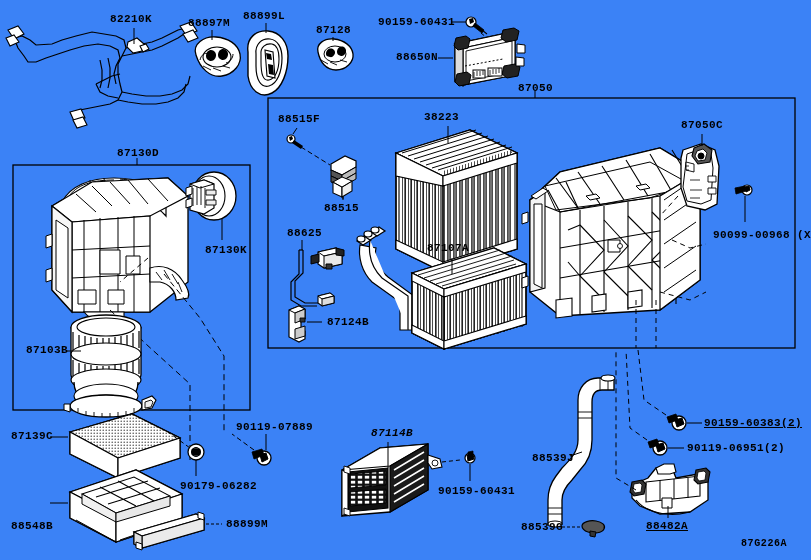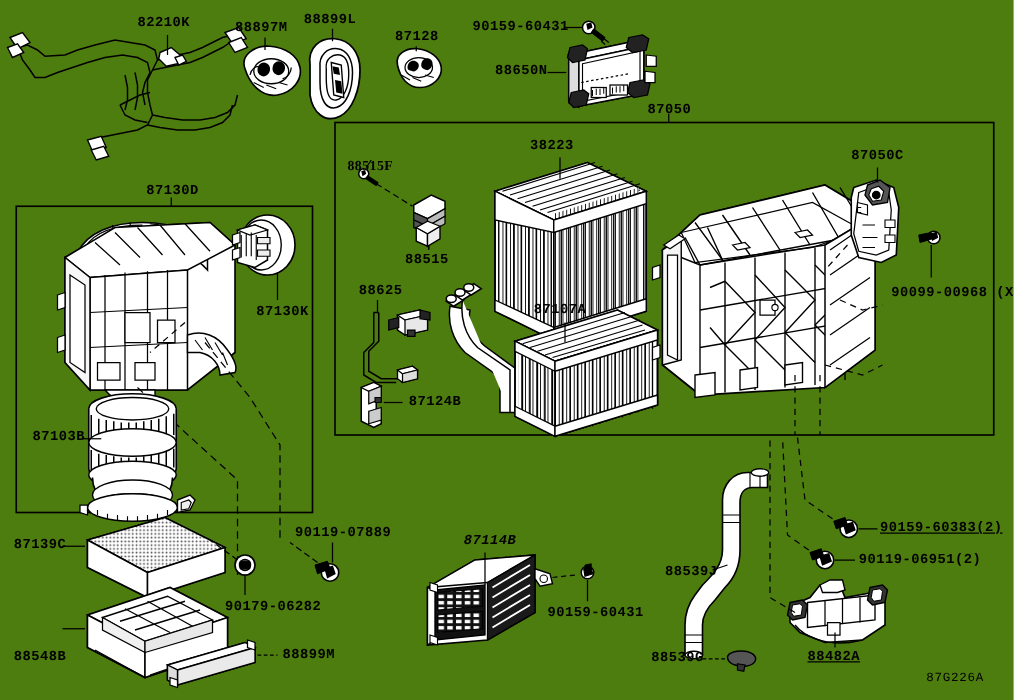--- a/index.html
+++ b/index.html
@@ -1,37 +1,37 @@
 <!DOCTYPE html>
 <html><head>
 <meta charset="utf-8">
 <style>
   html,body{margin:0;padding:0;background:#ffffff;}
   #page{
     position:relative;
     width:811px;height:560px;
-    background:#4d7c0f;
+    background:#3b82f6;
     font-family:"Liberation Mono","DejaVu Sans Mono",monospace;
     overflow:hidden;
   }
   .lbl{
     position:absolute;
     font-family:"Liberation Mono","DejaVu Sans Mono",monospace;
     font-size:11px;
     font-weight:bold;
     color:#000;
     letter-spacing:0.4px;
     white-space:nowrap;
     line-height:11px;
   }
   .diagcode{
     position:absolute;
     font-family:"Liberation Mono","DejaVu Sans Mono",monospace;
     font-size:10px;
-    font-weight:normal;
+    font-weight:bold;
     color:#000;
     letter-spacing:0.6px;
   }
   svg{position:absolute;left:0;top:0;}
 </style>
 </head>
 <body>
 
 <div id="page">
 
@@ -585,21 +585,21 @@
 
   </svg>
 
   <div class="lbl" style="left:110px;top:14px;">82210K</div>
   <div class="lbl" style="left:188px;top:18px;">88897M</div>
   <div class="lbl" style="left:243px;top:11px;">88899L</div>
   <div class="lbl" style="left:316px;top:25px;">87128</div>
   <div class="lbl" style="left:378px;top:17px;">90159-60431</div>
   <div class="lbl" style="left:396px;top:52px;">88650N</div>
   <div class="lbl" style="left:518px;top:83px;">87050</div>
-  <div class="lbl" style="left:278px;top:128px;font-family:Liberation Serif, serif;">88515F</div>
+  <div class="lbl" style="left:278px;top:114px;">88515F</div>
   <div class="lbl" style="left:424px;top:112px;">38223</div>
   <div class="lbl" style="left:681px;top:120px;">87050C</div>
   <div class="lbl" style="left:324px;top:203px;">88515</div>
   <div class="lbl" style="left:713px;top:230px;">90099-00968 (X)</div>
   <div class="lbl" style="left:287px;top:228px;">88625</div>
   <div class="lbl" style="left:427px;top:243px;">87107A</div>
   <div class="lbl" style="left:327px;top:317px;">87124B</div>
   <div class="lbl" style="left:117px;top:148px;">87130D</div>
   <div class="lbl" style="left:205px;top:245px;">87130K</div>
   <div class="lbl" style="left:26px;top:345px;">87103B</div>

